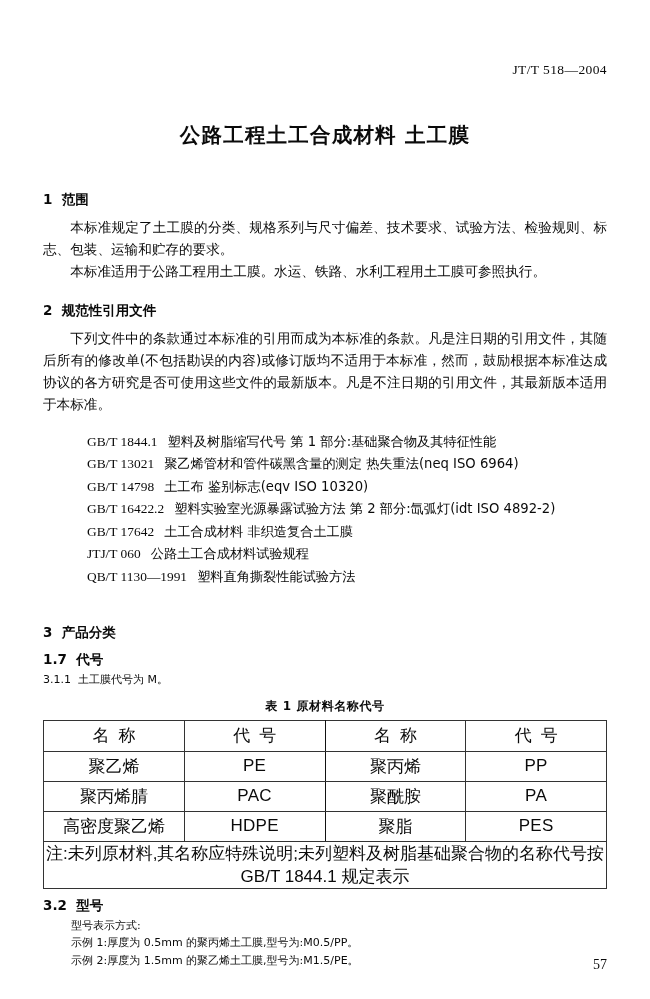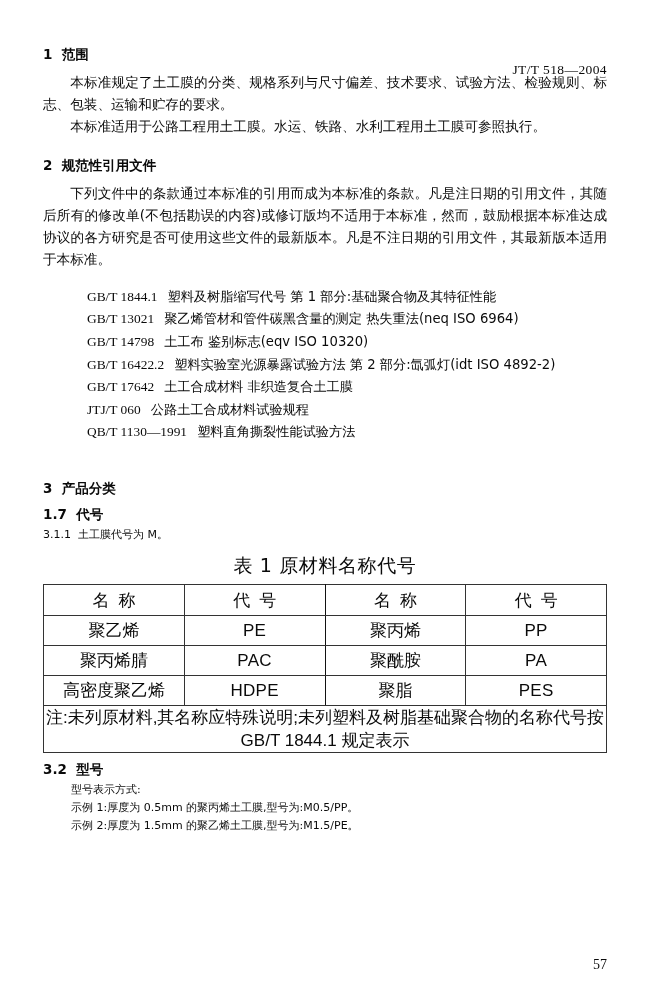--- a/index.html
+++ b/index.html
@@ -93,22 +93,22 @@
     font-family: "Liberation Serif", "DejaVu Serif", serif;
   }
   .ref-list li .cn {
     font-family: "DejaVu Sans", "Liberation Sans", sans-serif;
     font-size: 13.2px;
   }
 
   
   .table-caption {
     text-align: center;
-    font-size: 19px;
-    font-weight: normal;
+    font-size: 12px;
+    font-weight: bold;
     letter-spacing: 0.6px;
     margin: 0;
     padding: 9px 0 5px 0;
   }
   table.spec {
     border-collapse: collapse;
     width: 564px;
     margin: 0 auto;
     table-layout: fixed;
     border: 1.6px solid #111;
@@ -152,20 +152,21 @@
     font-family: "Liberation Serif", "DejaVu Serif", serif;
   }
 </style>
 </head>
 <body>
 
 <div class="page">
 
   <div class="running-header">JT/T 518—2004</div>
 
+  <h1 class="doc-title">公路工程土工合成材料  土工膜</h1>
 
   <div class="sp-sec1"></div>
 
   <div class="clause-heading">1  范围</div>
   <div class="sp-small"></div>
   <p class="para">本标准规定了土工膜的分类、规格系列与尺寸偏差、技术要求、试验方法、检验规则、标志、包装、运输和贮存的要求。</p>
   <p class="para">本标准适用于公路工程用土工膜。水运、铁路、水利工程用土工膜可参照执行。</p>
 
   <div class="sp-sec2"></div>
 

